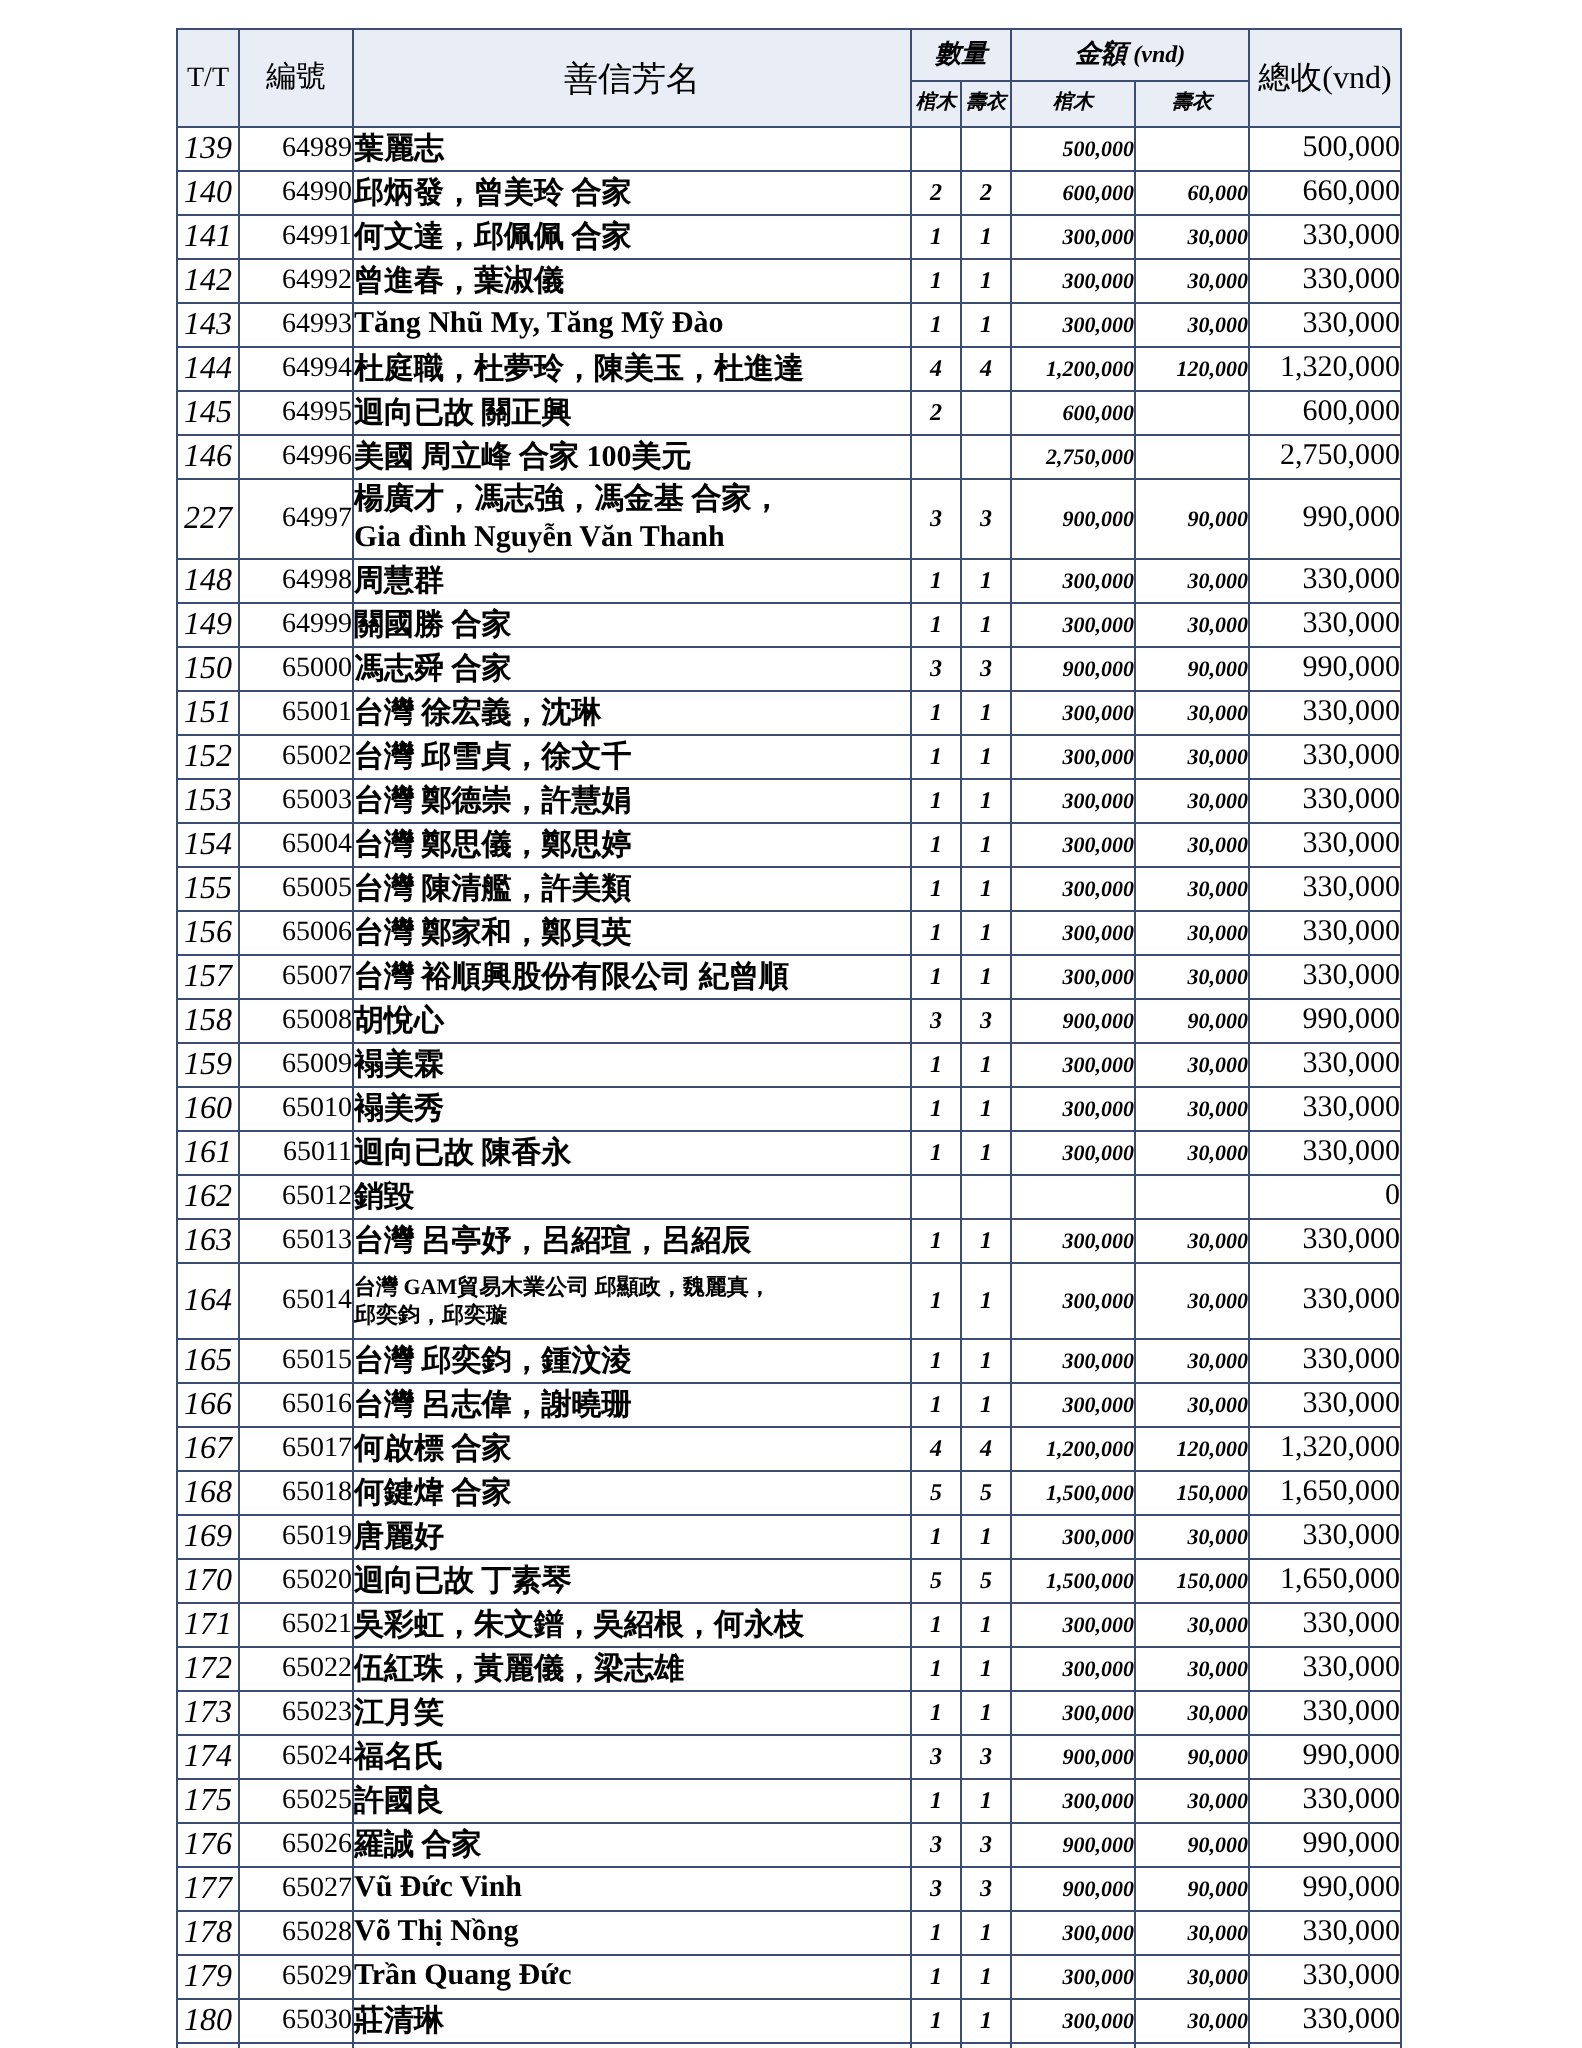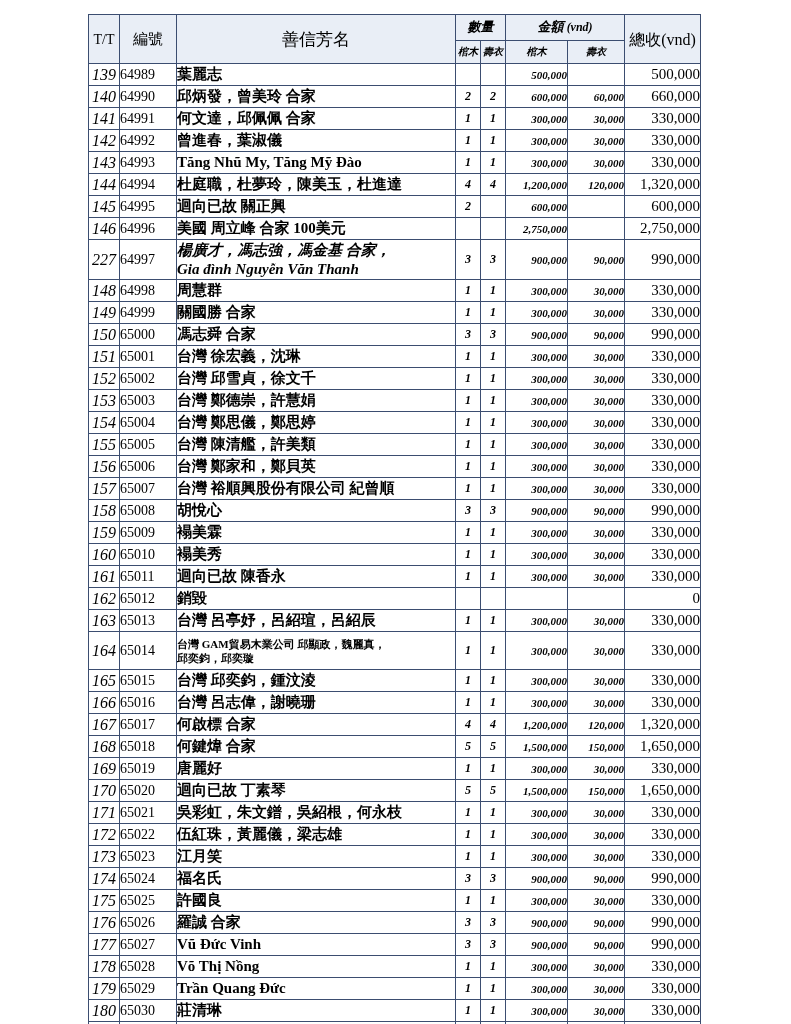--- a/index.html
+++ b/index.html
@@ -83,42 +83,41 @@
   }
 
   
   td.tt {
     text-align: center;
     font-size: 16px;
     font-style: italic;
     padding: 0 2px;
   }
   td.code {
-    text-align: left;
+    text-align: right;
     font-size: 14px;
     padding: 0 2px;
   }
   td.name {
     text-align: left;
     font-size: 15px;
     font-weight: bold;
     padding: 0 3px 1px 4px;
     white-space: nowrap;
     overflow: hidden;
   }
   td.name.small {
     font-size: 11px;
     line-height: 14px;
     white-space: normal;
     font-weight: bold;
   }
   td.name.two {
     line-height: 19px;
     white-space: normal;
-    font-style: italic;
   }
   td.qty {
     text-align: center;
     font-size: 12px;
     font-style: italic;
     font-weight: bold;
   }
   td.amt {
     text-align: right;
     font-size: 11px;

